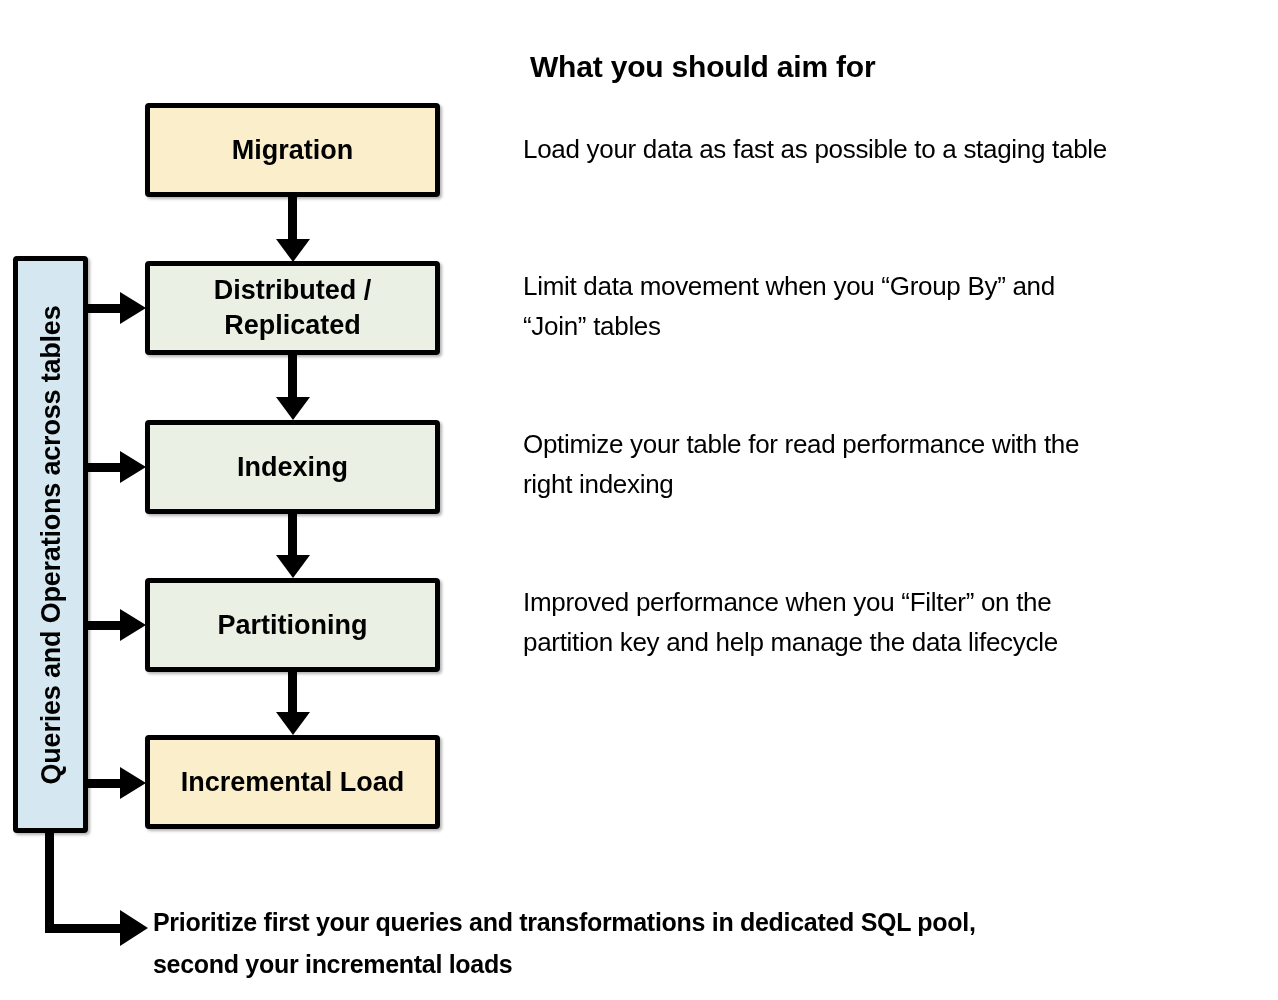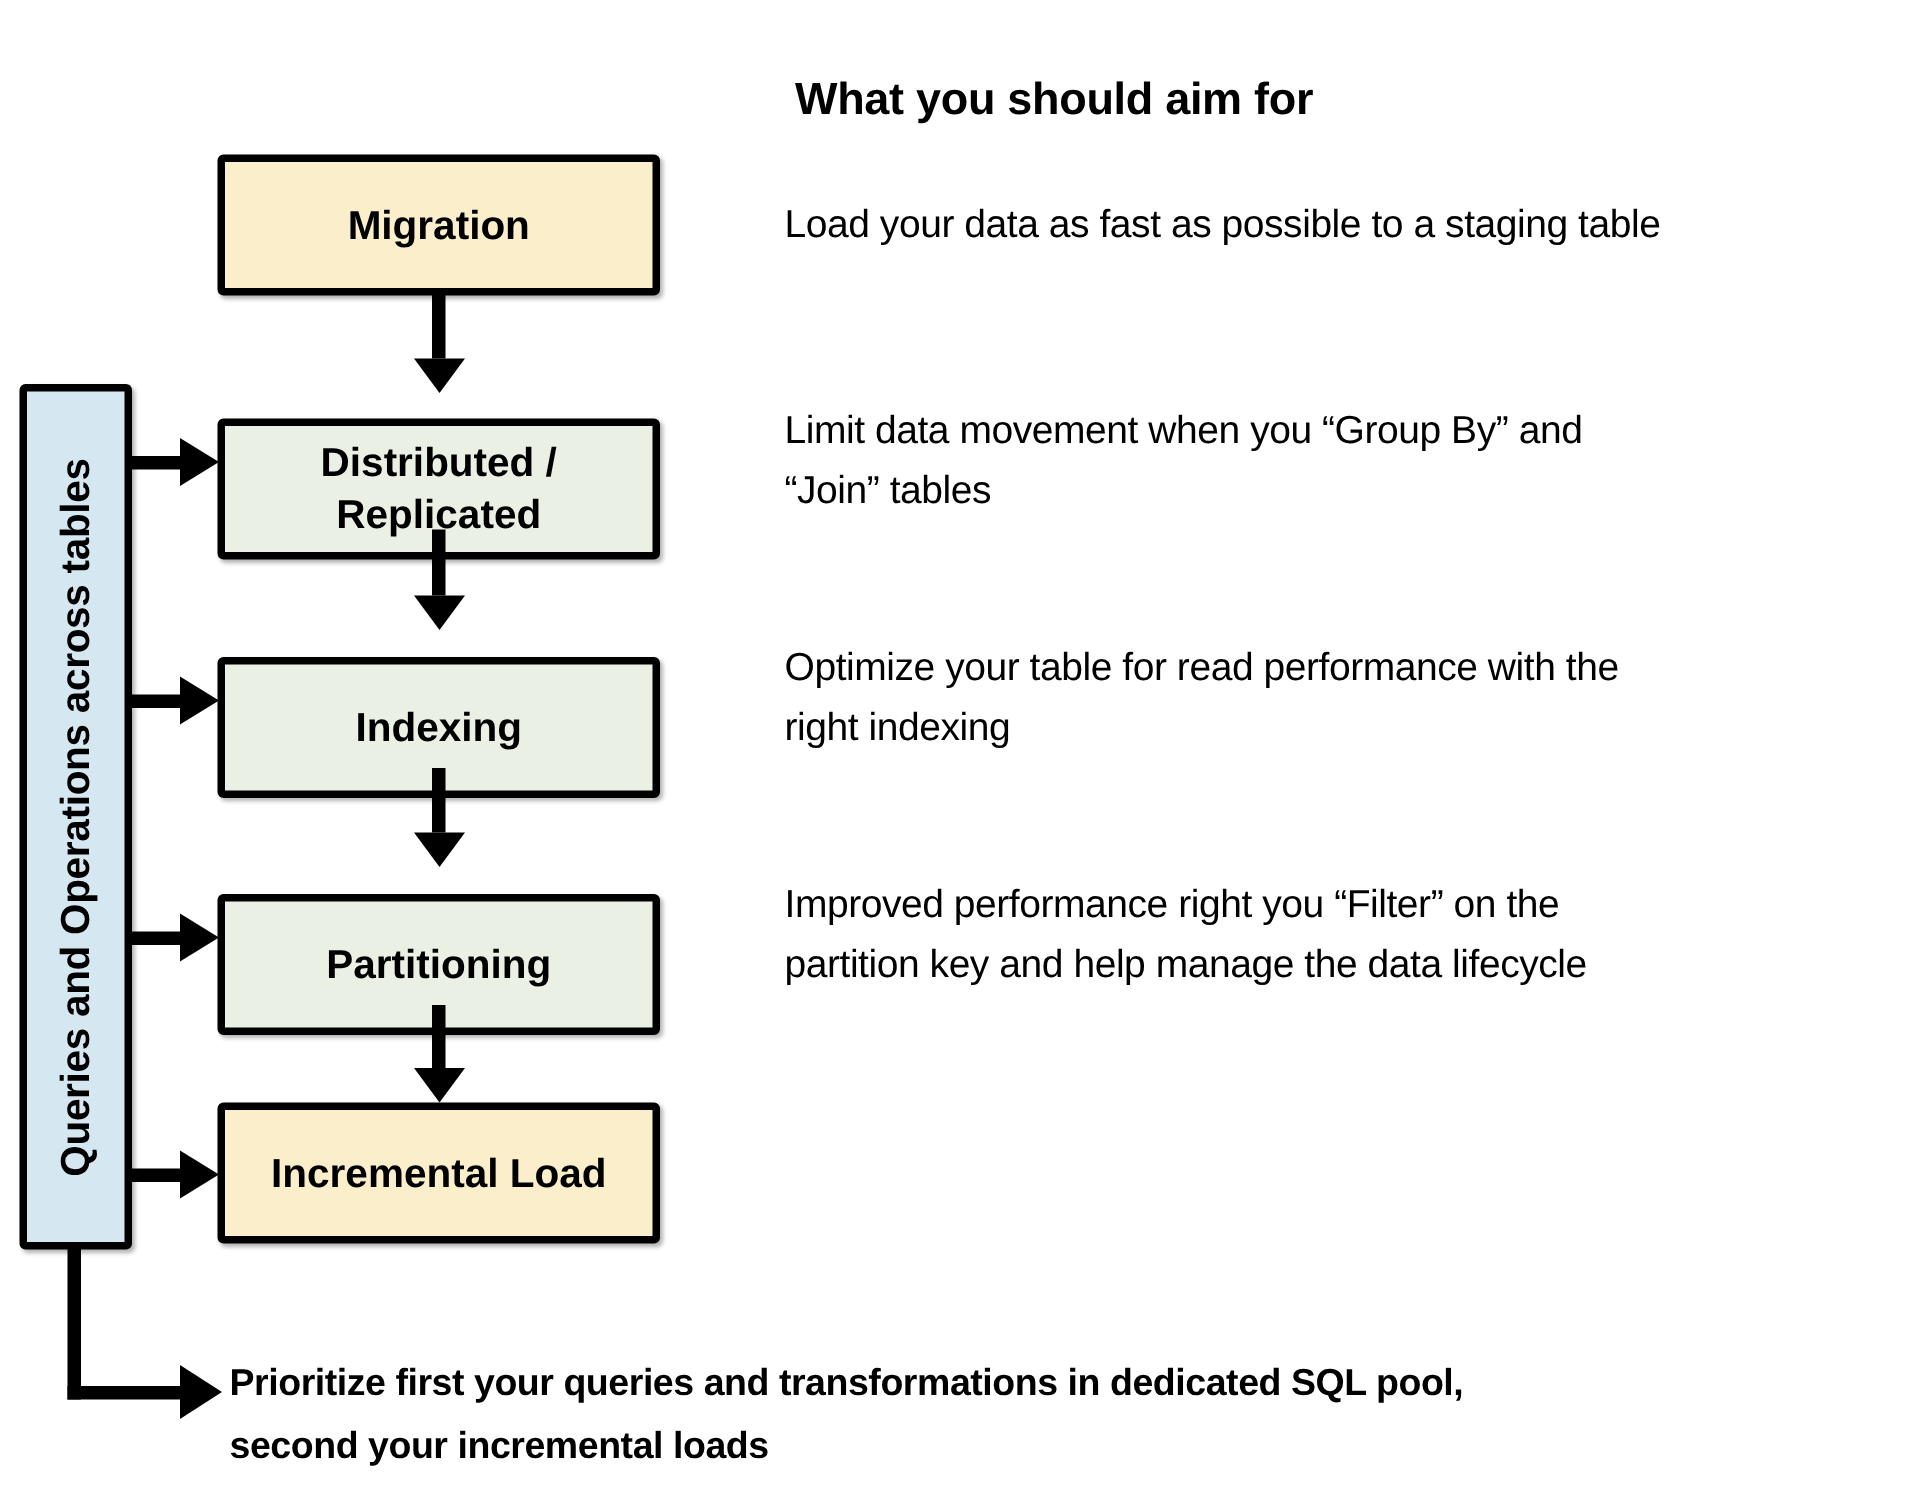--- a/index.html
+++ b/index.html
@@ -20,21 +20,21 @@
         box-shadow:2px 2px 3px rgba(0,0,0,0.30);}
   .vbar-label{position:absolute;left:50%;top:50%;transform:translate(-50%,-50%) rotate(-90deg);
         white-space:nowrap;font-weight:700;font-size:27px;letter-spacing:-0.2px;}
 
   .fbox{position:absolute;left:145px;width:295px;height:94px;box-sizing:border-box;
         border:5px solid var(--line);border-radius:4px;
         display:flex;align-items:center;justify-content:center;text-align:center;
         font-weight:700;font-size:27px;line-height:35px;padding:0 14px;
         box-shadow:2px 2px 3px rgba(0,0,0,0.30);}
   .cream{background:var(--milestone-fill);}
-  .green{background:var(--stage-fill);margin-top:18px;}
+  .green{background:var(--stage-fill);}
 
   .shaft-v{position:absolute;width:9px;background:var(--line);}
   .head-down{position:absolute;width:0;height:0;border-left:17px solid transparent;
         border-right:17px solid transparent;border-top:23px solid var(--line);}
   .shaft-h{position:absolute;height:9px;background:var(--line);}
   .head-right{position:absolute;width:0;height:0;border-top:16px solid transparent;
         border-bottom:16px solid transparent;border-left:26px solid var(--line);}
   .head-right.big{border-top-width:18px;border-bottom-width:18px;border-left-width:28px;}
 
   .desc{position:absolute;left:523px;font-size:26px;line-height:40px;letter-spacing:-0.3px;}
@@ -115,21 +115,21 @@
   </div>
   <div class="desc" style="top:266px">
     <div class="line">Limit data movement when you “Group By” and</div>
     <div class="line">“Join” tables</div>
   </div>
   <div class="desc" style="top:424px">
     <div class="line">Optimize your table for read performance with the</div>
     <div class="line">right indexing</div>
   </div>
   <div class="desc" style="top:582px">
-    <div class="line">Improved performance right you “Filter” on the</div>
+    <div class="line">Improved performance when you “Filter” on the</div>
     <div class="line">partition key and help manage the data lifecycle</div>
   </div>
 
   <div class="note">
     <div class="line">Prioritize first your queries and transformations in dedicated SQL pool,</div>
     <div class="line">second your incremental loads</div>
   </div>
 
 </div>
 

